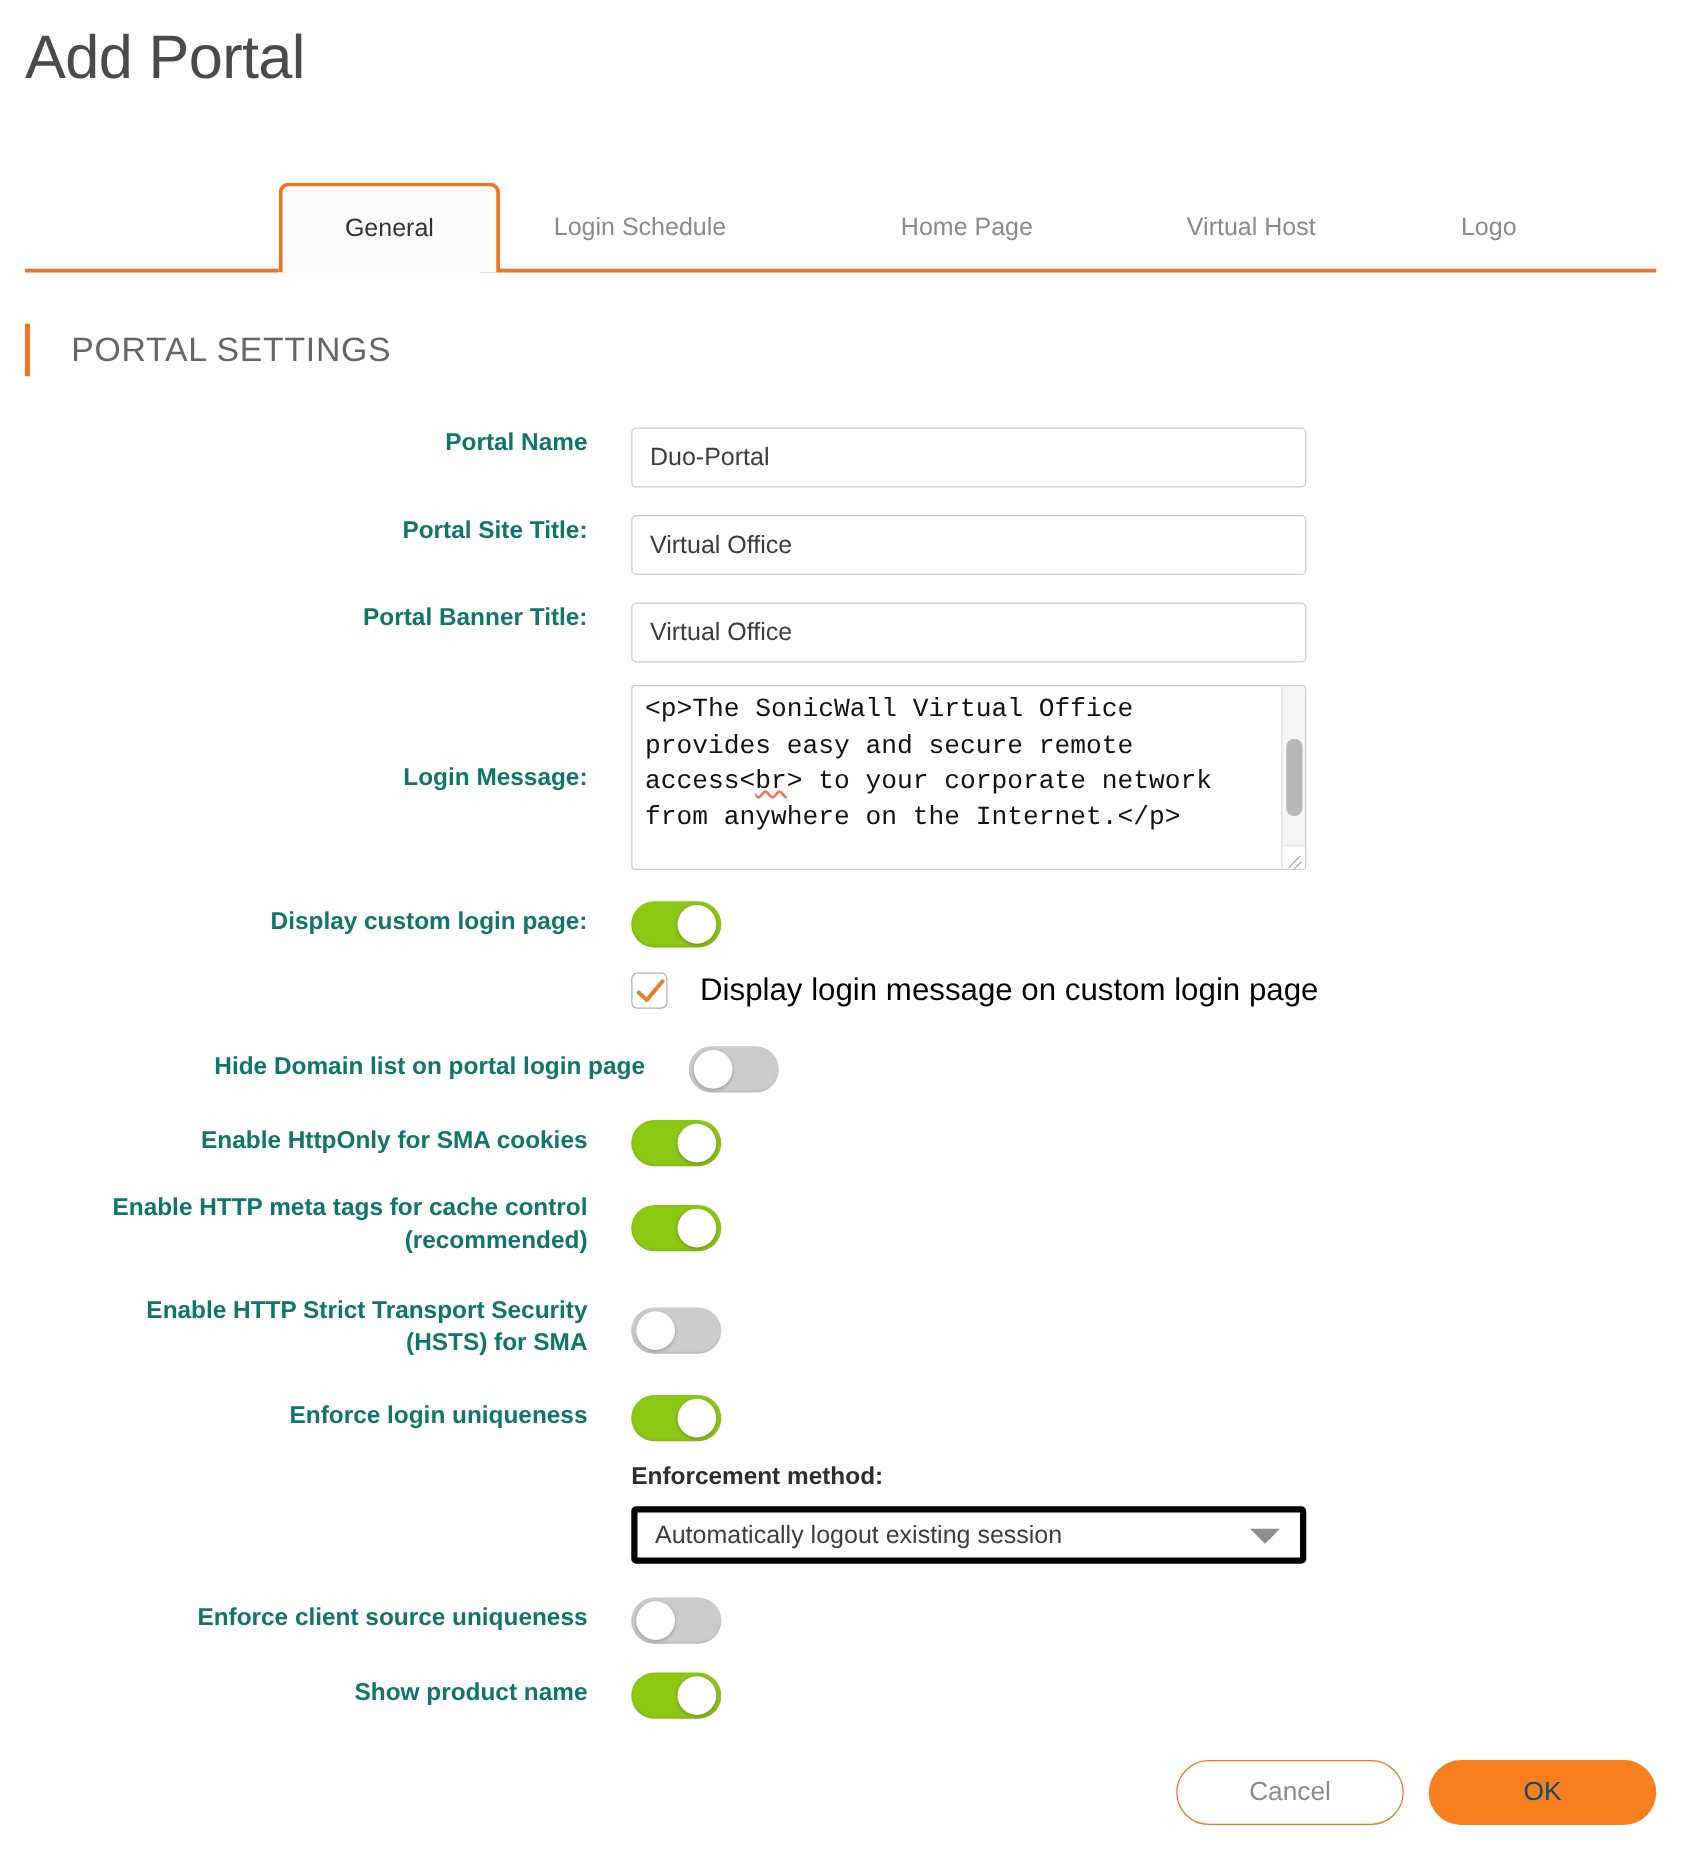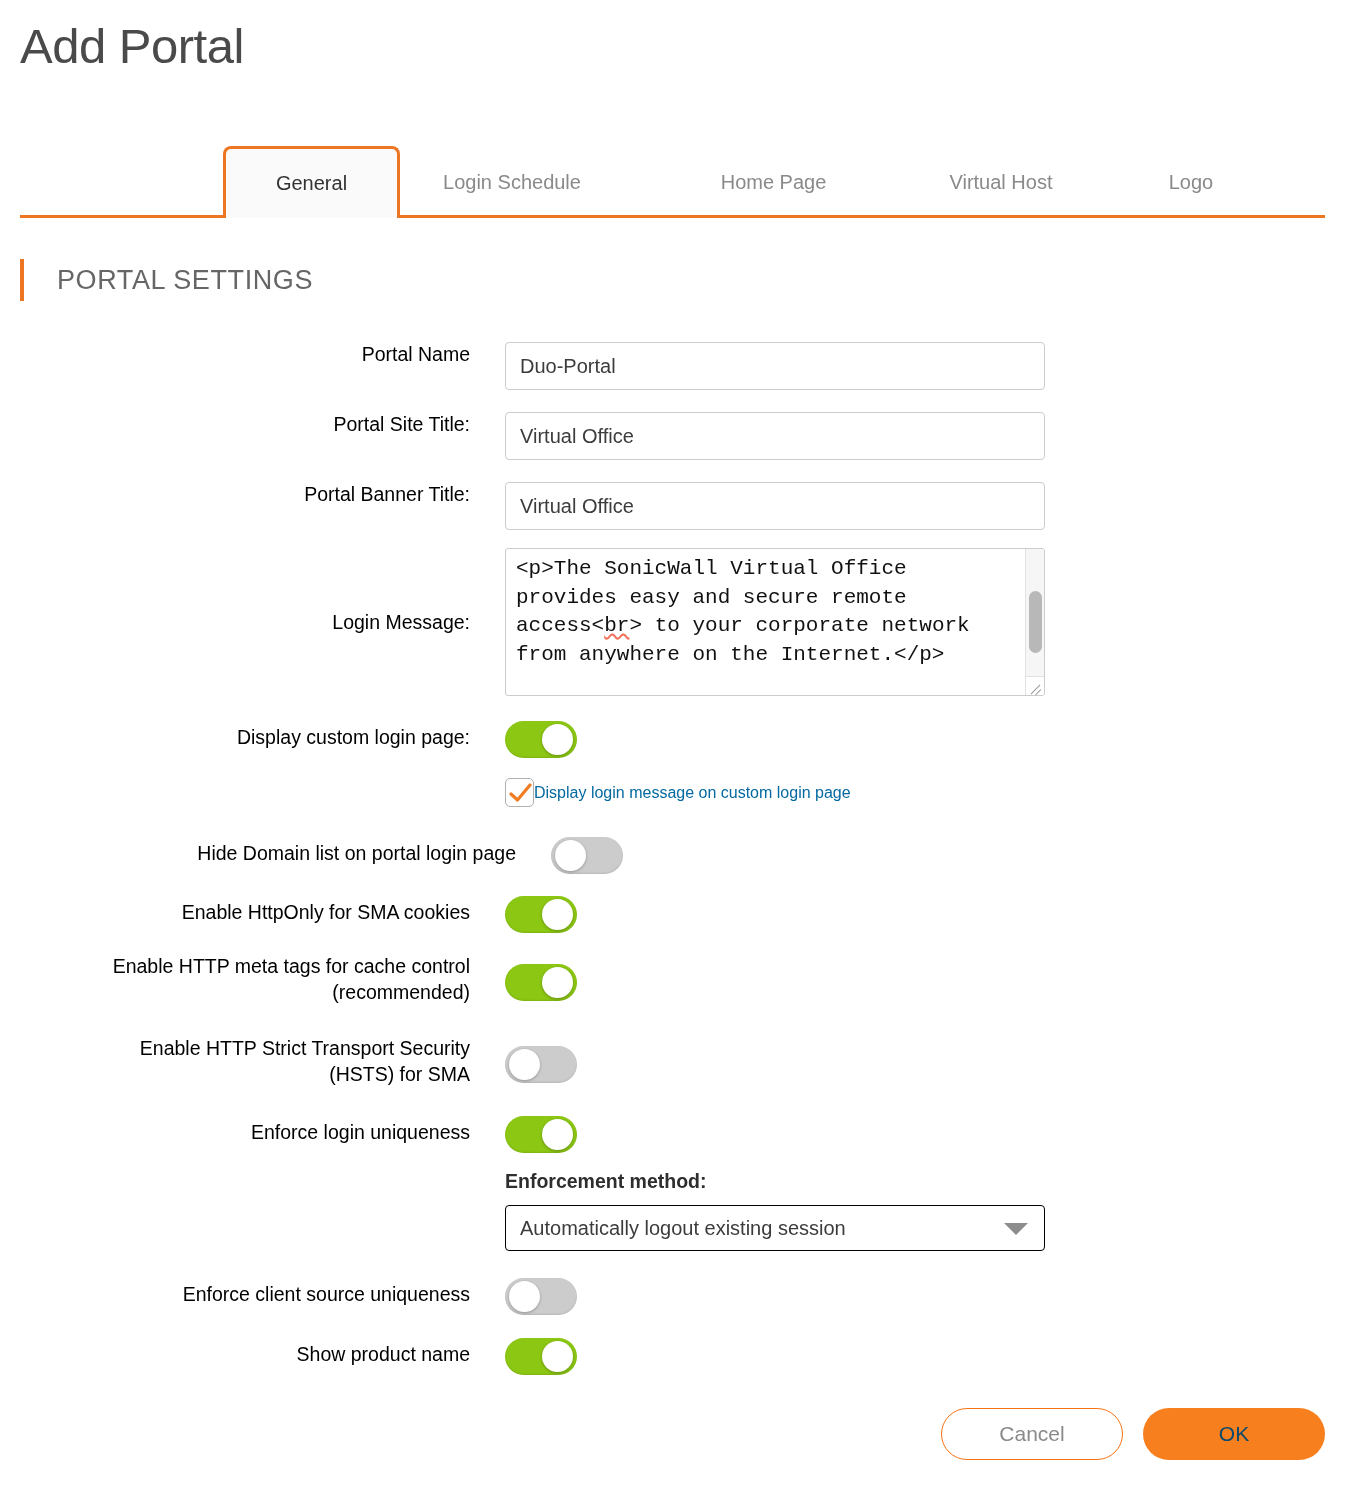--- a/index.html
+++ b/index.html
@@ -115,22 +115,22 @@
   .row {
     position: relative;
     display: flex;
     align-items: flex-start;
   }
   .lbl {
     width: 470px;
     flex: none;
     text-align: right;
     font-size: 19.5px;
-    font-weight: normal;
-    color: #000000;
+    font-weight: bold;
+    color: #0f766e;
     line-height: 1.33;
     padding-right: 0;
   }
   .ctl {
     margin-left: 35px;
     flex: none;
   }
 
   
   .text-input {
@@ -245,37 +245,37 @@
     width: 29px;
     height: 29px;
     border: 1px solid #b0b0b0;
     border-radius: 5px;
     background: #ffffff;
     flex: none;
     cursor: pointer;
   }
   .cbox svg { position: absolute; left: 3px; top: 4px; }
   .cblabel {
-    margin-left: 0;
-    font-size: 16px;
-    color: #0369a1;
+    margin-left: 26px;
+    font-size: 25px;
+    color: #000000;
     white-space: nowrap;
   }
 
   
   .sub-label {
     font-size: 19.5px;
     font-weight: bold;
     color: #2e2e2e;
   }
   .select {
     position: relative;
     width: 540px;
     height: 46px;
-    border: 1px solid #000000;
+    border: 5px solid #000000;
     border-radius: 4px;
     background: #ffffff;
     display: flex;
     align-items: center;
     padding: 0 14px;
     font-size: 20px;
     color: #3c3c3c;
     cursor: pointer;
   }
   .caret {

